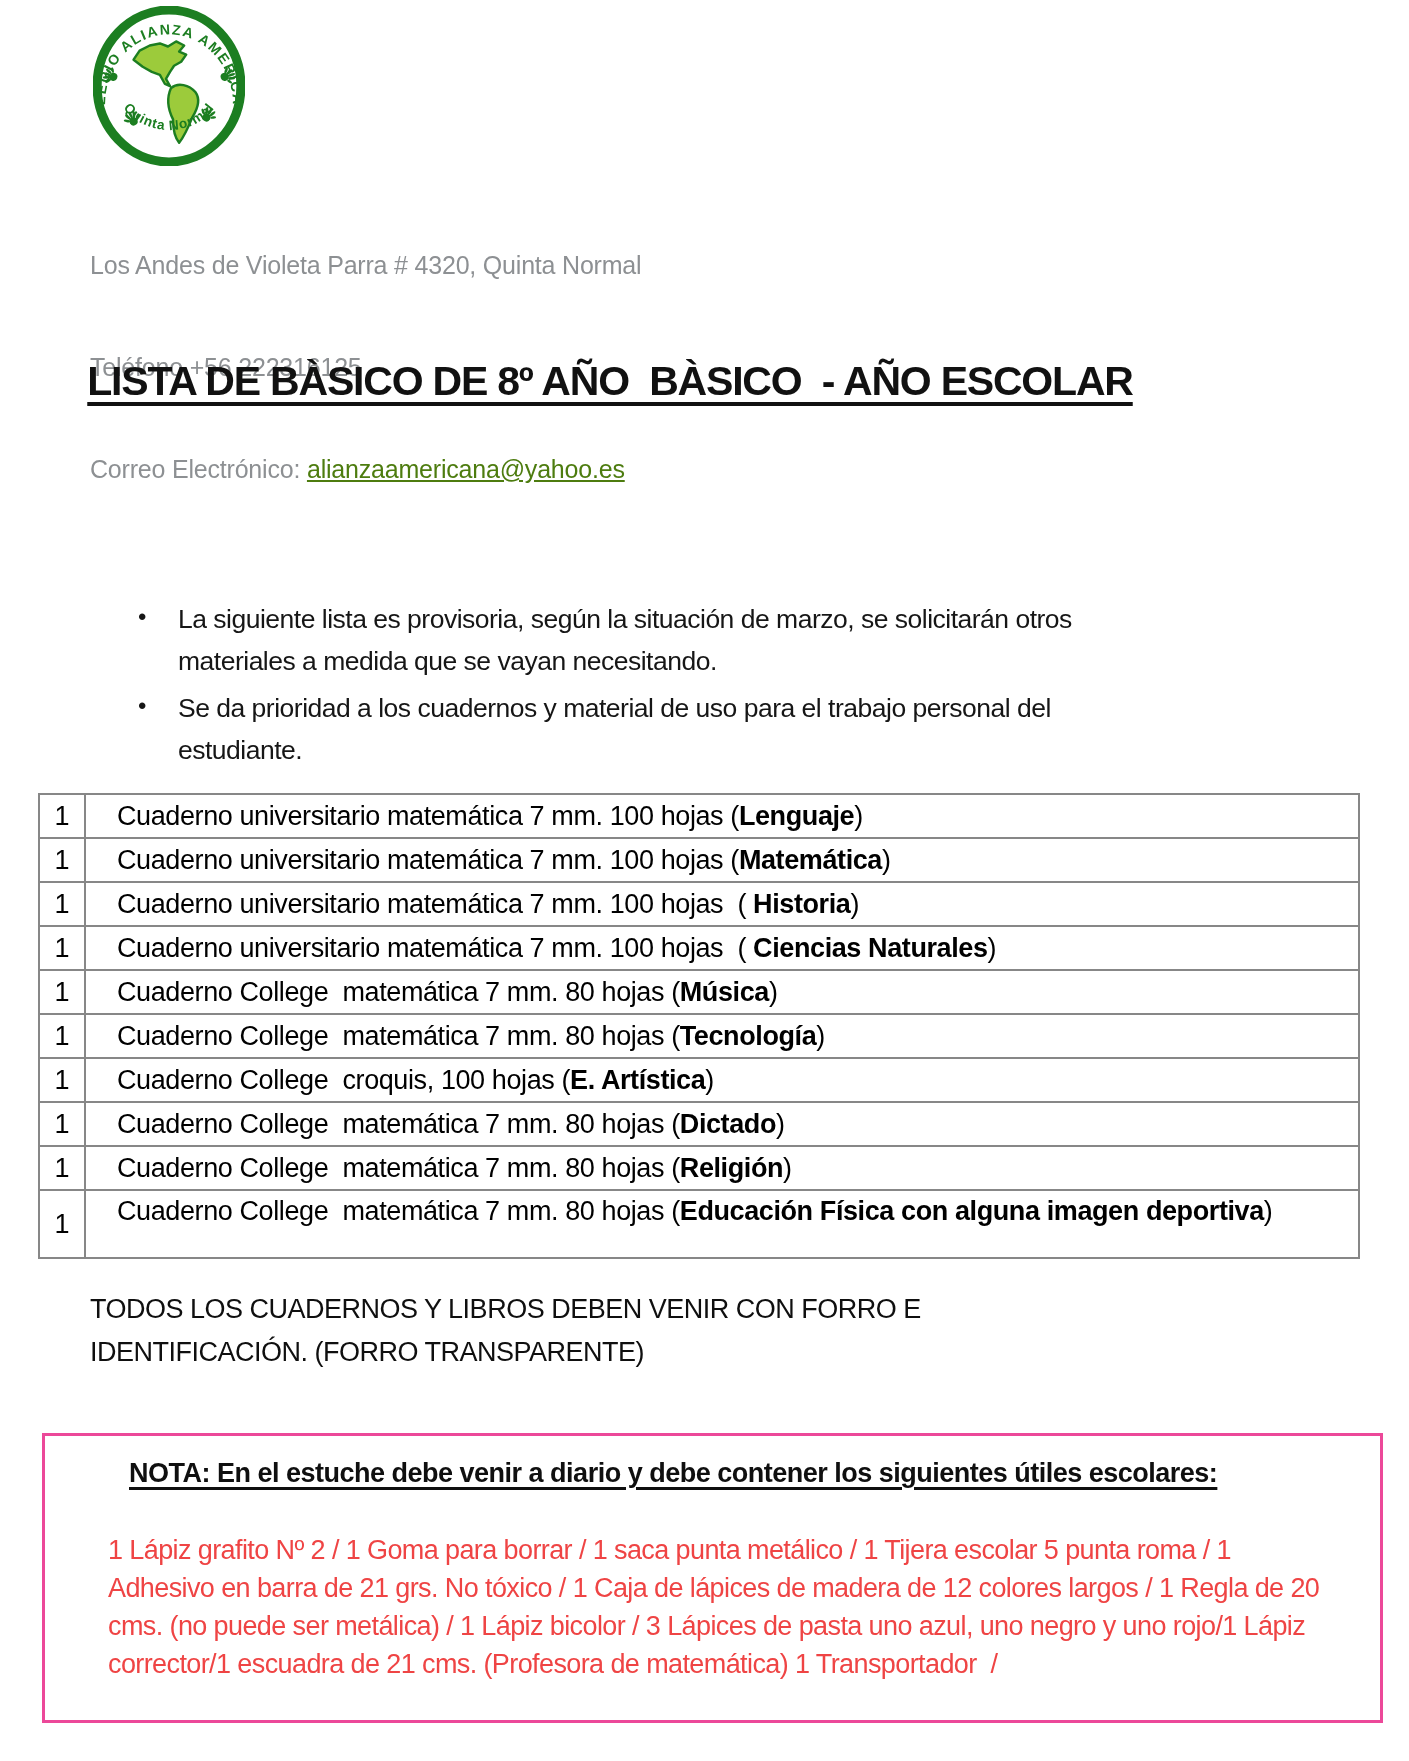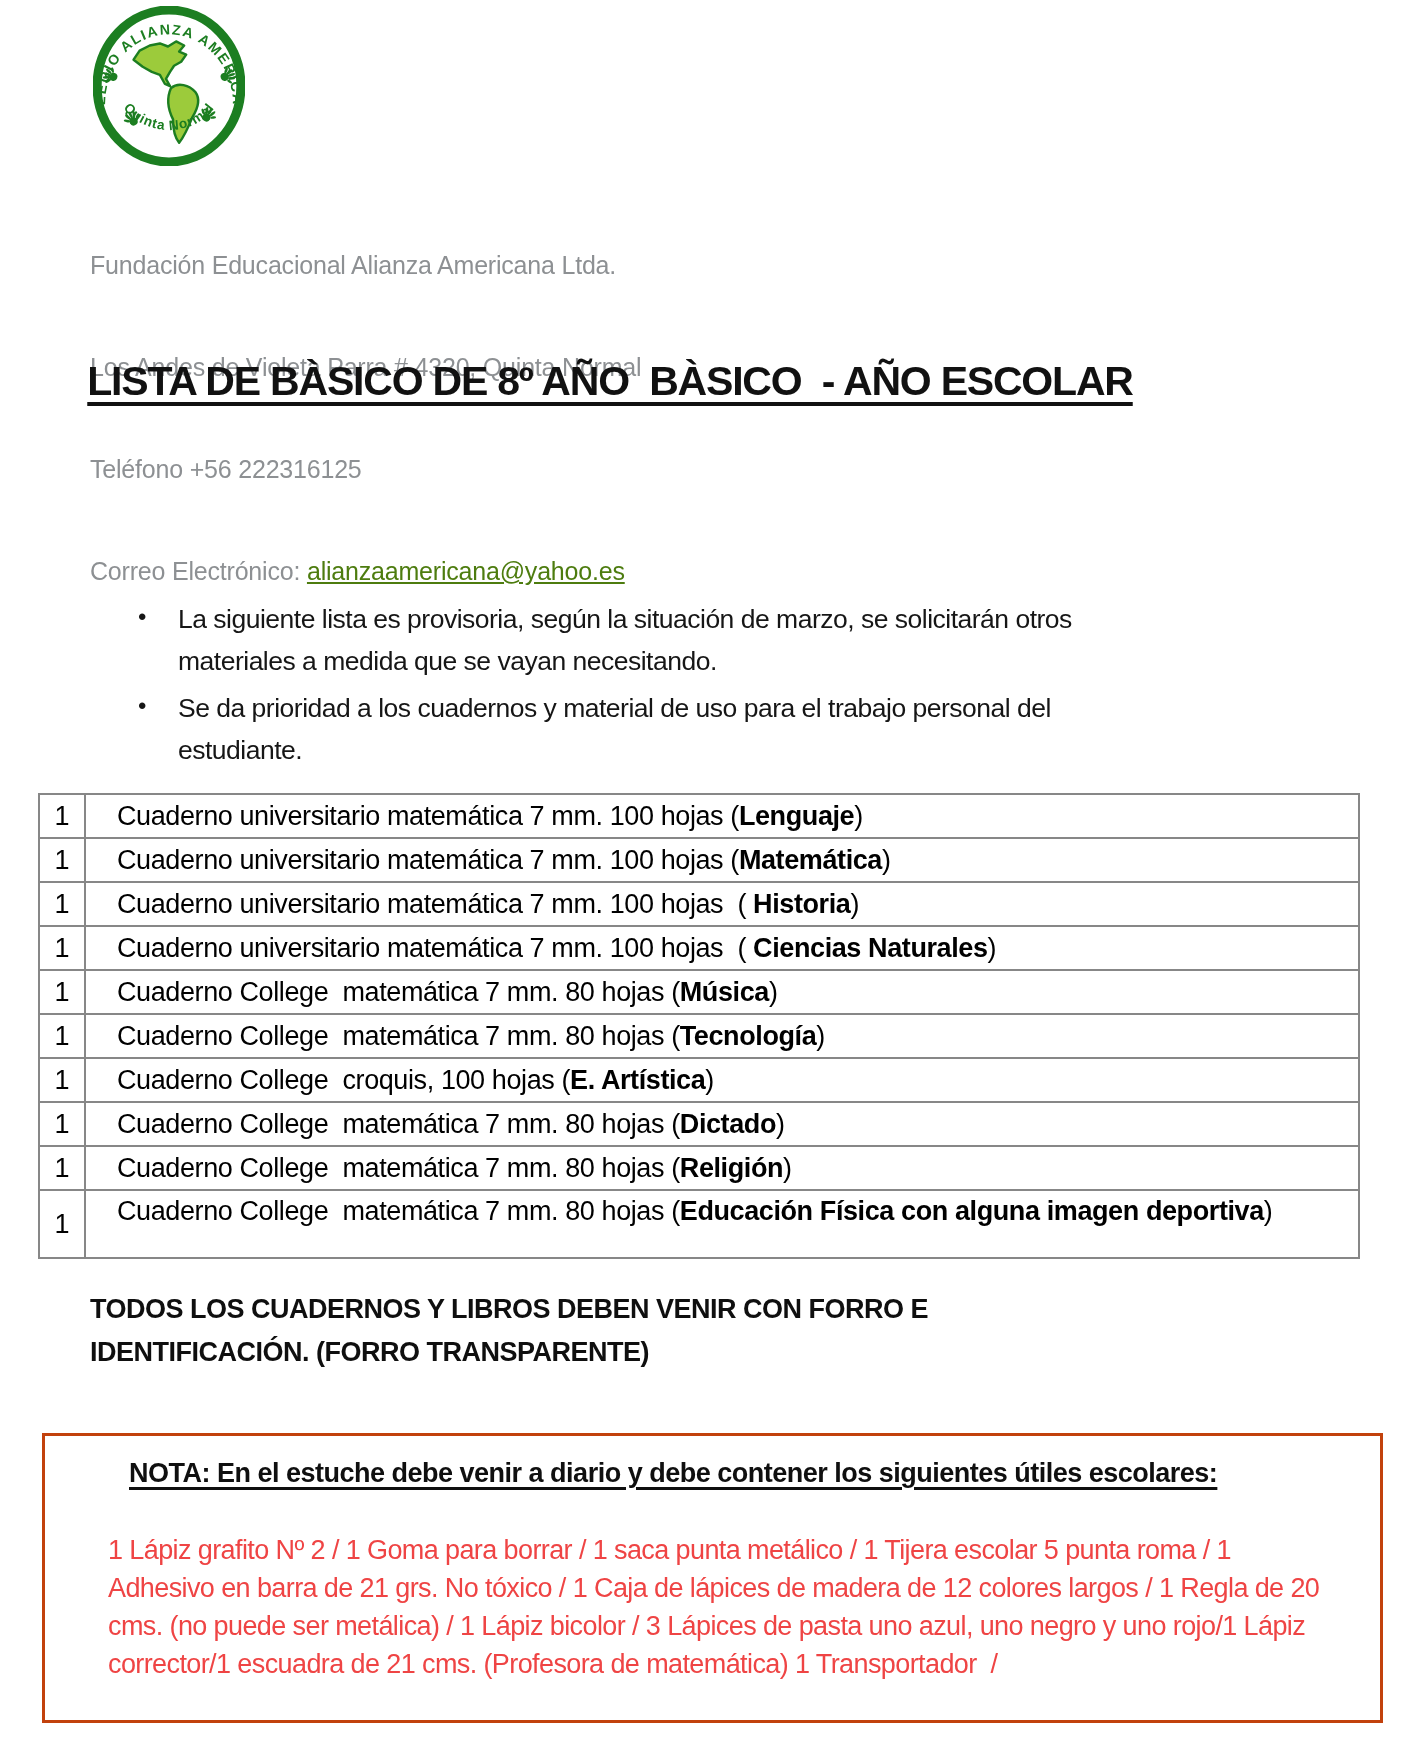--- a/index.html
+++ b/index.html
@@ -33,26 +33,26 @@
               border-collapse:collapse; font-size:27px; color:#000; }
   .supplies td { border:2px solid #878787; padding:0; }
   .supplies td.qty { width:46px; text-align:center; }
   .supplies td.desc { padding-left:31px; white-space:pre-wrap; letter-spacing:-0.4px;margin-left:46px; }
   .supplies tr { height:44px; }
   .supplies tr.tall { height:68px; }
   .supplies tr.tall td.desc { vertical-align:top; padding-top:5px; }
   .supplies b { letter-spacing:-0.4px; }
 
   
-  .warning { position:absolute; left:90px; top:1288px; width:1010px; font-weight:700;
+  .warning { position:absolute; left:90px; top:1288px; width:1010px; font-weight:400;
              font-size:27px; line-height:43px; letter-spacing:-0.5px; color:#0f0f0f; }
 
   
   .nota-box { position:absolute; left:42px; top:1433px; width:1341px; height:290px;
-              border:3px solid #c2410c; background:#fff; }
+              border:3px solid #ec4899; background:#fff; }
   .nota-heading { margin:22px 20px 0 84px; font-weight:700; font-size:27px; letter-spacing:-0.5px;
               text-decoration:underline; text-decoration-thickness:2.5px; text-underline-offset:5px;
               color:#0f0f0f; }
   .nota-body { margin:42px 38px 0 63px; font-size:27px; line-height:38px; letter-spacing:-0.6px;
               white-space:pre-wrap; color:#ef4444; }
 </style>
 </head>
 <body>
 
 <div class="page">
@@ -79,21 +79,20 @@
     <use href="#hand" transform="translate(20,70) rotate(-70)"></use>
     <use href="#hand" transform="translate(130,70) rotate(70)"></use>
     <use href="#hand" transform="translate(40,114) rotate(-28)"></use>
     <use href="#hand" transform="translate(112,110) rotate(28)"></use>
     <text font-size="13.5" font-weight="bold" fill="#1C7E21" letter-spacing="0.8" font-family="Liberation Sans, DejaVu Sans, sans-serif">
       <textPath href="#botArc" startOffset="50%" text-anchor="middle">Quinta Normal</textPath>
     </text>
   </svg>
 
   <div class="contact">
-    <div>Fundación Educacional Alianza Americana Ltda.</div>
     <div>Los Andes de Violeta Parra # 4320, Quinta Normal</div>
     <div>Teléfono +56 222316125</div>
     <div><span>Correo Electrónico: </span><a href="#">alianzaamericana@yahoo.es</a></div>
   </div>
 
   <div class="title">
     <div class="t-line">LISTA DE BÀSICO DE 8º AÑO  BÀSICO  - AÑO ESCOLAR</div>
   </div>
 
   <ul class="notes">

